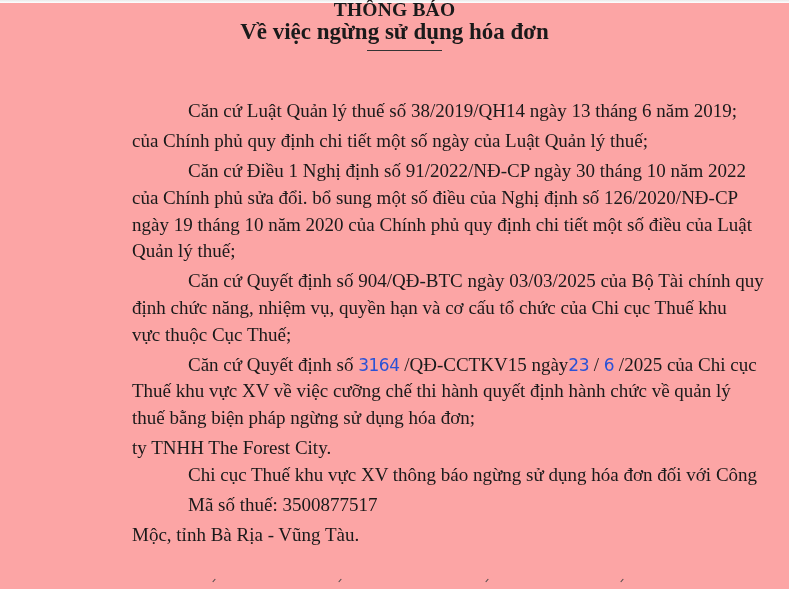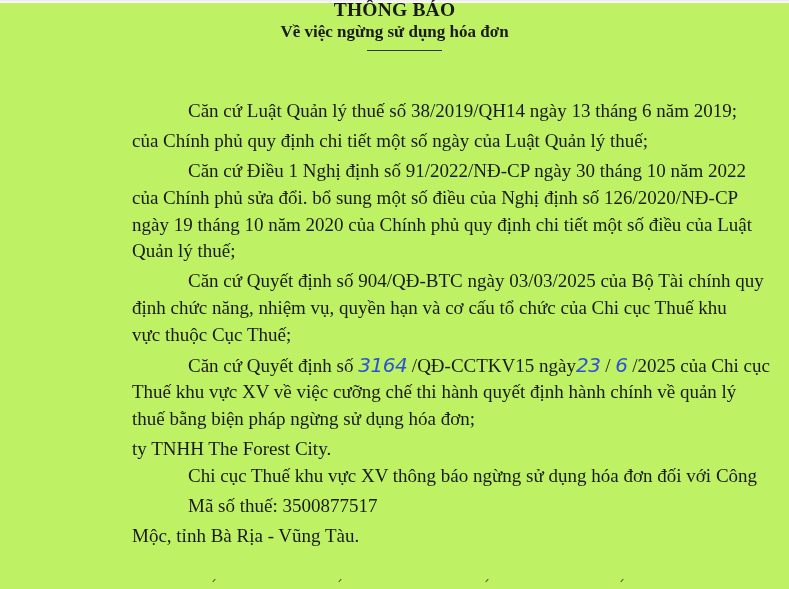--- a/index.html
+++ b/index.html
@@ -13,21 +13,21 @@
     overflow: hidden;
     position: relative;
     font-family: "Liberation Serif", "DejaVu Serif", serif;
     color: #1a1a1a;
   }
   .page {
     position: absolute;
     left: 0; top: 0;
     width: 789px;
     height: 589px;
-    background: #bef264;
+    background: #fca5a5;
   }
   .top-shade {
     position: absolute;
     left: 0; top: 0; width: 789px; height: 3px;
     background: linear-gradient(#eaeaea, #ffffff);
   }
   .title {
     position: absolute;
     left: 0; width: 789px;
     top: -2px;
@@ -36,21 +36,21 @@
     font-size: 19.5px;
     line-height: 24px;
     letter-spacing: 0.2px;
   }
   .subtitle {
     position: absolute;
     left: 0; width: 789px;
     top: 20px;
     text-align: center;
     font-weight: bold;
-    font-size: 17px;
+    font-size: 23px;
     line-height: 24px;
   }
   .rule {
     position: absolute;
     left: 367px;
     top: 50px;
     width: 75px;
     height: 1px;
     background: #333;
   }
@@ -72,22 +72,21 @@
     display: block;
     white-space: nowrap;
     text-align: justify;
     text-align-last: justify;
   }
   .line.last { text-align-last: left; }
   .line.first { padding-left: 56px; }
   .hand {
     color: #2a52d6;
     font-family: "DejaVu Sans", sans-serif;
-    font-style: italic;
-    font-size: 20px;
+    font-size: 17px;
     letter-spacing: -0.5px;
   }
   .trail {
     position: absolute;
     left: 150px;
     top: 578px;
     width: 480px;
     height: 11px;
     overflow: hidden;
   }
@@ -128,21 +127,21 @@
     </div>
 
     <div class="para">
       <span class="line first">Căn cứ Quyết định số 904/QĐ-BTC ngày 03/03/2025 của Bộ Tài chính quy</span>
       <span class="line">định chức năng, nhiệm vụ, quyền hạn và cơ cấu tổ chức của Chi cục Thuế khu</span>
       <span class="line last">vực thuộc Cục Thuế;</span>
     </div>
 
     <div class="para">
       <span class="line first"><span>Căn cứ Quyết định số </span><span class="hand">3164</span><span> /QĐ-CCTKV15 ngày</span><span class="hand">23</span><span> / </span><span class="hand">6</span><span> /2025 của Chi cục</span></span>
-      <span class="line">Thuế khu vực XV về việc cưỡng chế thi hành quyết định hành chính về quản lý</span>
+      <span class="line">Thuế khu vực XV về việc cưỡng chế thi hành quyết định hành chức về quản lý</span>
       <span class="line last">thuế bằng biện pháp ngừng sử dụng hóa đơn;</span>
     </div>
 
     <div class="para">
       <span class="line last">ty TNHH The Forest City.</span>
       <span class="line first">Chi cục Thuế khu vực XV thông báo ngừng sử dụng hóa đơn đối với Công</span>
     </div>
 
     <div class="para">
       <span class="line first last">Mã số thuế: 3500877517</span>

